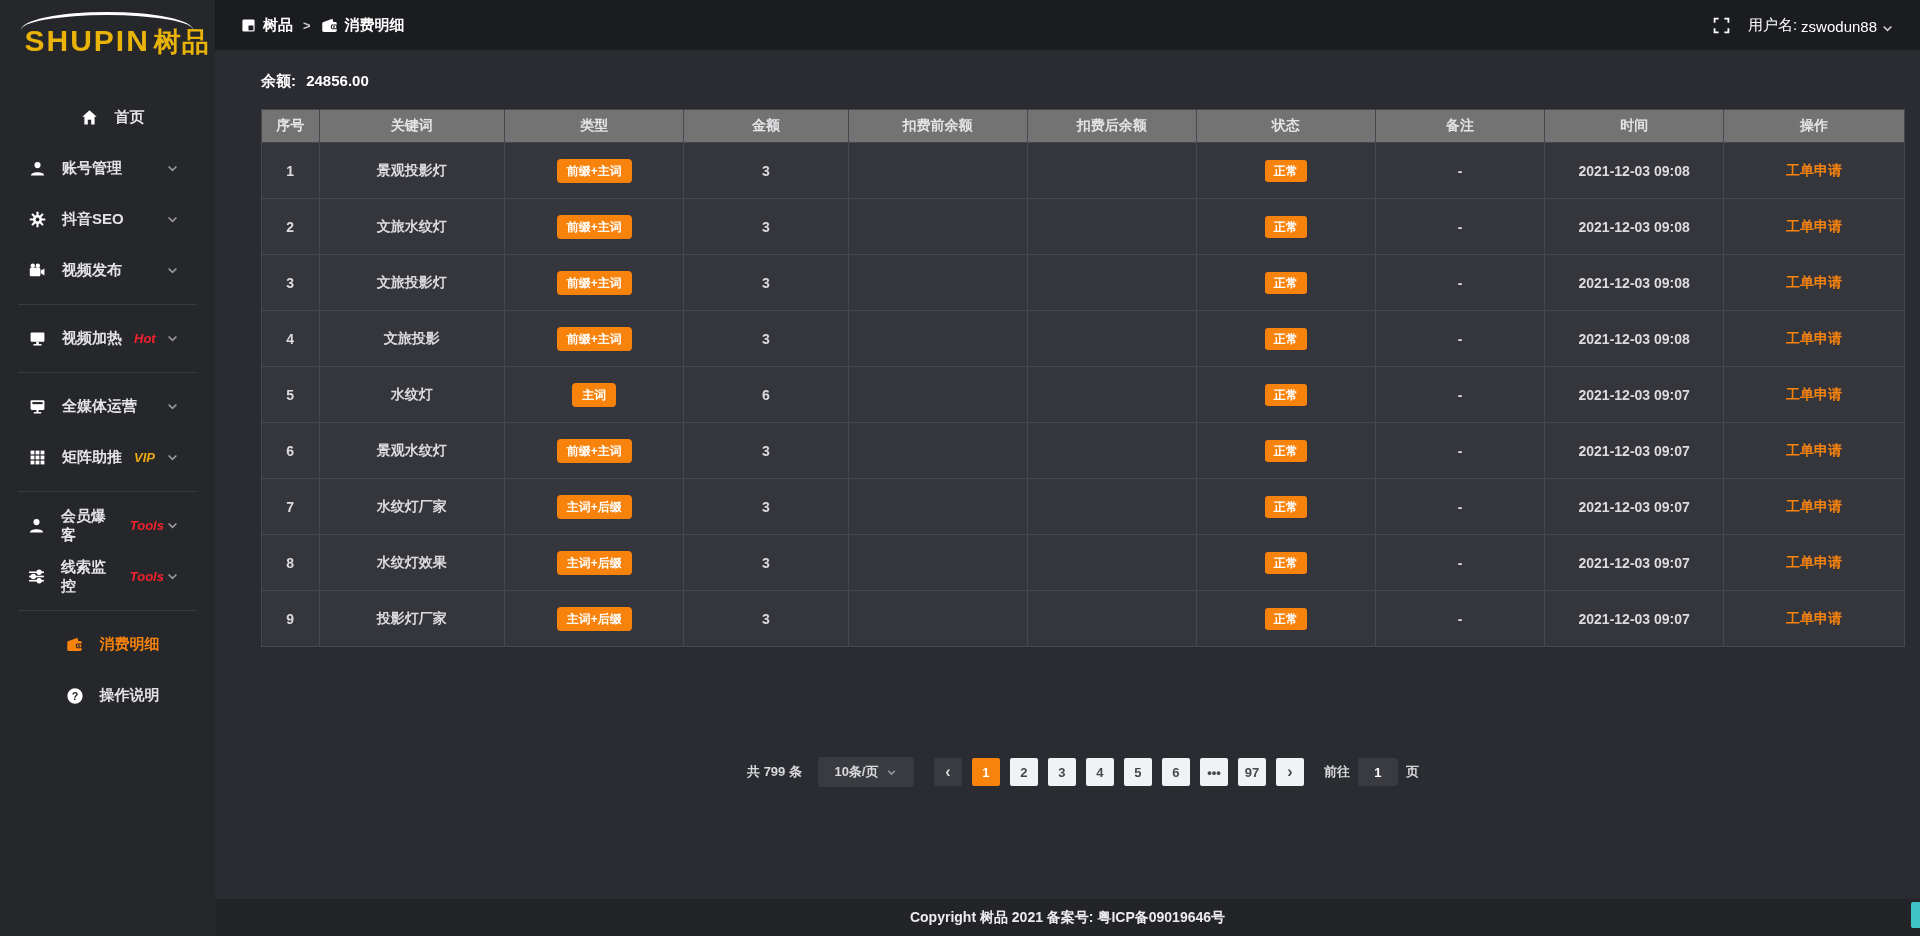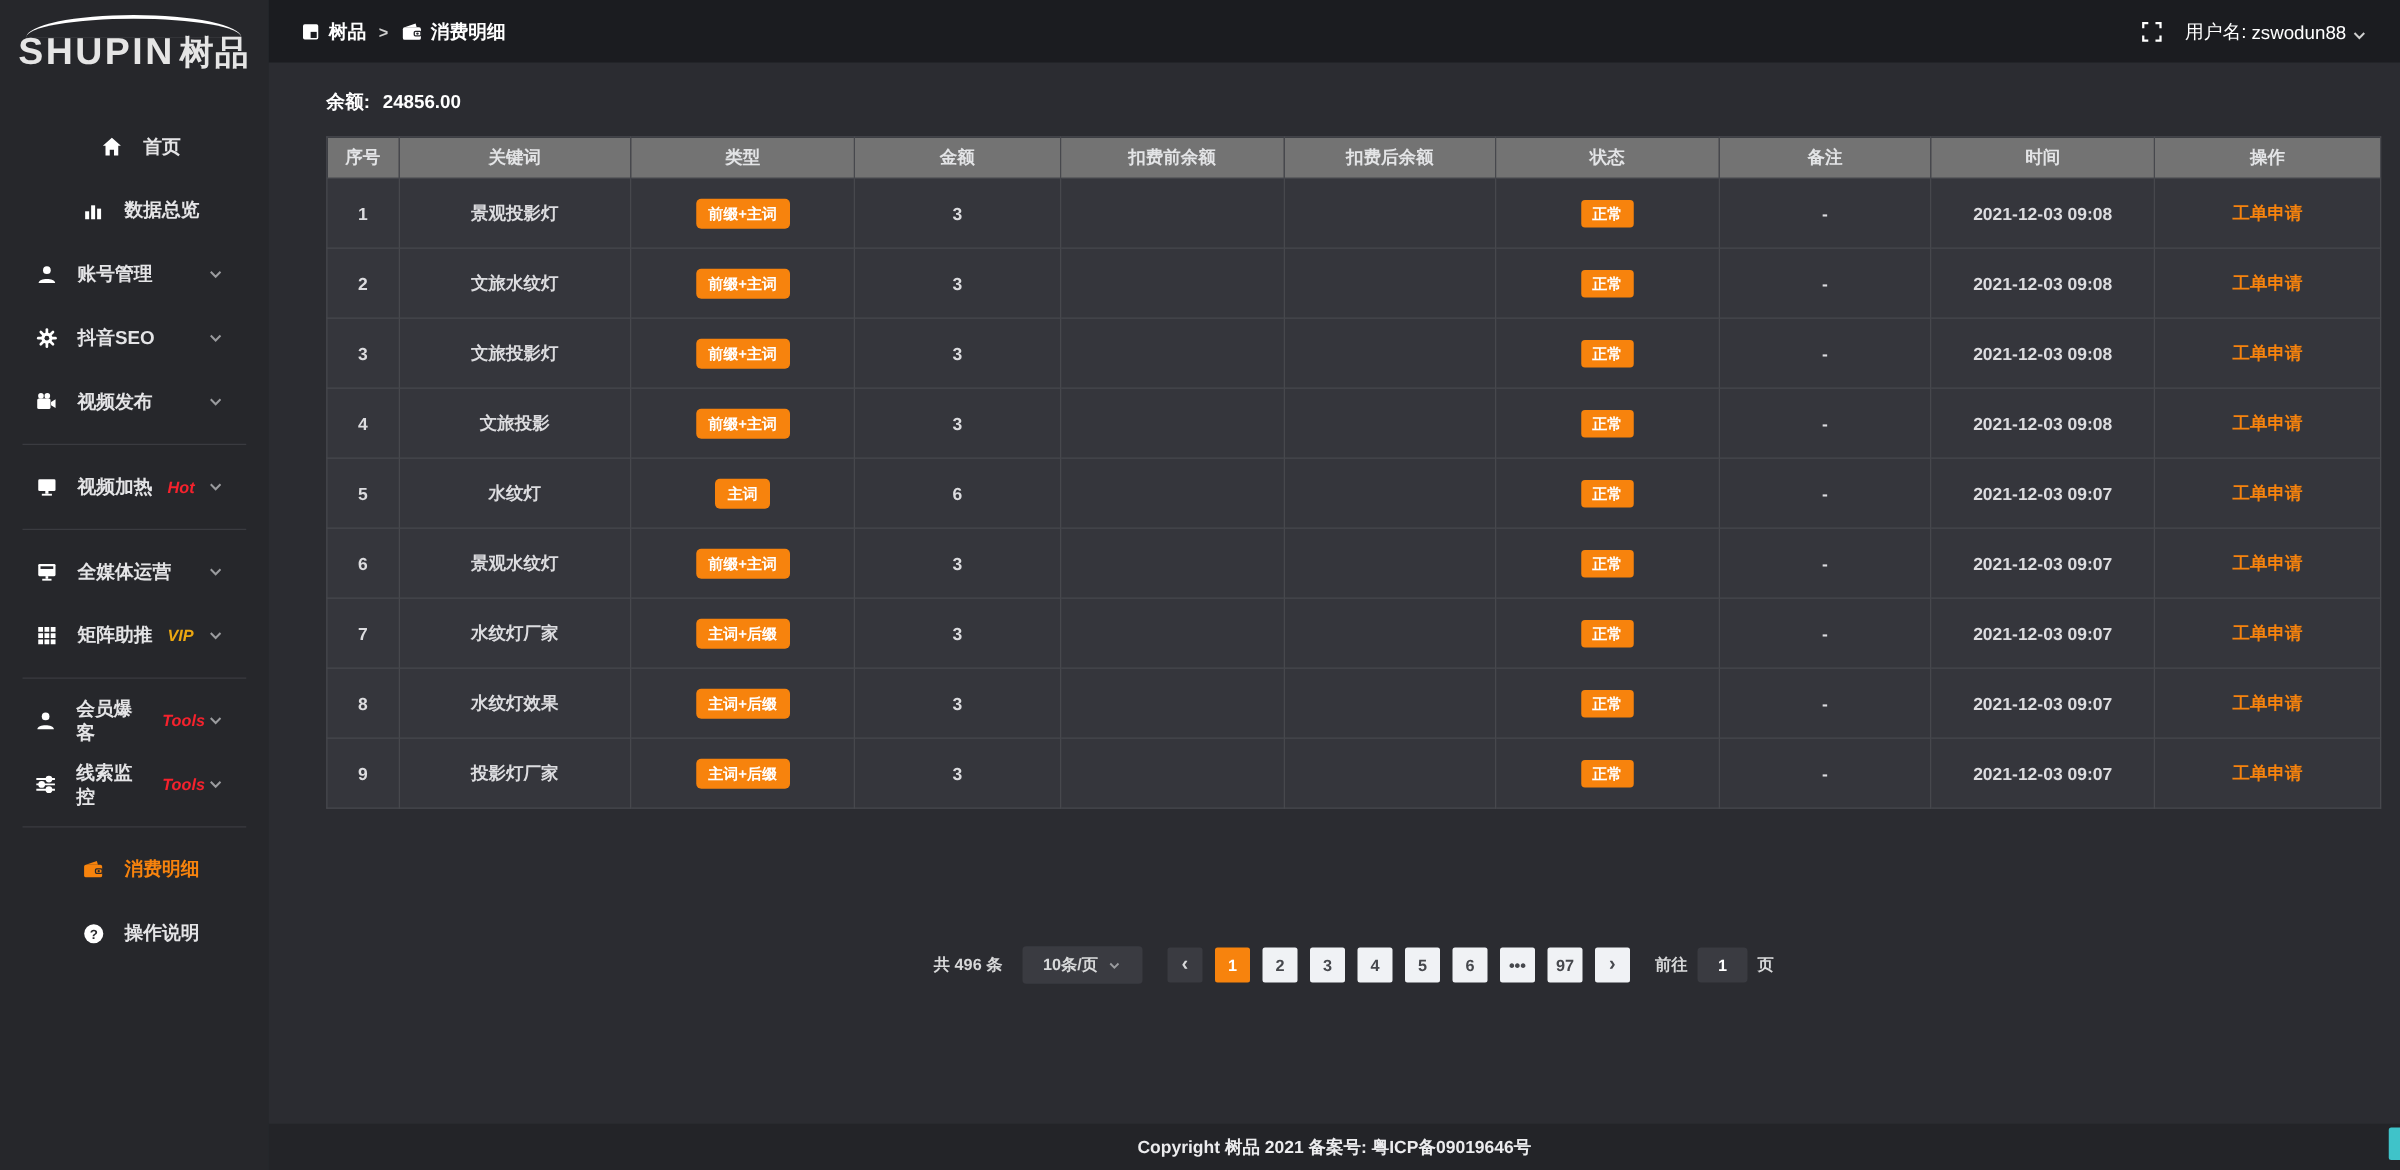--- a/index.html
+++ b/index.html
@@ -9,22 +9,22 @@
     background:#2b2c31; color:#e6e6e8; display:flex;
   }
   .icon { display:inline-flex; align-items:center; justify-content:center; color:#fff; }
   .icon svg { display:block; }
 
   
   .sidebar { width:215px; height:936px; background:#26272b; flex:0 0 215px; padding-top:8px; }
   .logo { position:relative; width:190px; margin:4px auto 18px; height:52px; cursor:pointer; }
   .logo-arc { position:absolute; top:0; left:8px; right:10px; height:18px;
     border-top:3px solid #fff; border-radius:50% 50% 0 0 / 100% 100% 0 0; }
-  .logo-text { position:absolute; top:12px; left:2px; white-space:nowrap;
-    font-weight:bold; color:#e5e5e5; letter-spacing:1px; }
+  .logo-text { position:absolute; top:12px; left:12px; white-space:nowrap;
+    font-weight:bold; color:#eab308; letter-spacing:1px; }
   .logo-en { font-size:30px; font-stretch:condensed; letter-spacing:2px; }
   .logo-cn { font-size:27px; margin-left:4px; }
   .nav { padding:10px 0 0 0; }
   .nav-item { display:flex; align-items:center; height:51px; padding:0 18px 0 28px;
     cursor:pointer; font-size:15px; color:#e4e4e6;justify-content:center; }
   .nav-item .icon { width:18px; margin-right:16px; }
   .nav-item .label { font-weight:600; }
   .nav-item .badge { font-style:italic; font-weight:bold; font-size:13px; margin-left:12px; }
   .nav-item .chev { margin-left:auto; color:#9a9b9e; }
   .nav-item.active, .nav-item.active .icon { color:#f7830d; }
@@ -97,32 +97,20 @@
     </div>
   </div>
   <nav class="nav" id="sidebar-nav">
       <div class="nav-item">
         <span class="icon">
           <svg width="17" height="17" viewBox="0 0 16 16">
             <path d="M8 1.2 L14.8 7.2 H12.8 V14.5 H9.6 V10.2 H6.4 V14.5 H3.2 V7.2 H1.2 Z" fill="currentColor"></path>
           </svg>
         </span>
         <span class="label">首页</span>
-      </div>
-      <div class="nav-item">
-        <span class="icon">
-          <svg width="17" height="17" viewBox="0 0 16 16">
-            <g fill="currentColor">
-              <rect x="2" y="8.5" width="3" height="6"></rect>
-              <rect x="6.5" y="4" width="3" height="10.5"></rect>
-              <rect x="11" y="6.5" width="3" height="8"></rect>
-            </g>
-          </svg>
-        </span>
-        <span class="label">数据总览</span>
       </div>
       <div class="nav-item">
         <span class="icon">
           <svg width="17" height="17" viewBox="0 0 16 16">
             <g fill="currentColor">
               <circle cx="8" cy="4.8" r="2.9"></circle>
               <path d="M1.8 14.5 C1.8 10.6 14.2 10.6 14.2 14.5 Z"></path>
             </g>
           </svg>
         </span>
@@ -486,21 +474,21 @@
             <td><span class="blur-block"></span></td>
             <td><span class="tag small">正常</span></td>
             <td>-</td>
             <td>2021-12-03 09:07</td>
             <td><span class="action-link">工单申请</span></td>
           </tr>
         </tbody>
     </table>
 
     <div class="pager">
-      <span class="total">共 496 条</span>
+      <span class="total">共 799 条</span>
       <span class="page-size">
         <span>10条/页</span>
         <span class="icon chev">
             <svg width="11" height="11" viewBox="0 0 16 16" fill="none" stroke="currentColor" stroke-width="2.2">
               <path d="M3.2 5.5 L8 10.3 L12.8 5.5"></path>
             </svg>
           </span>
       </span>
       <span class="pg-btn dark pg-arrow">‹</span>
       <span id="page-buttons" style="display:flex;gap:10px;">

